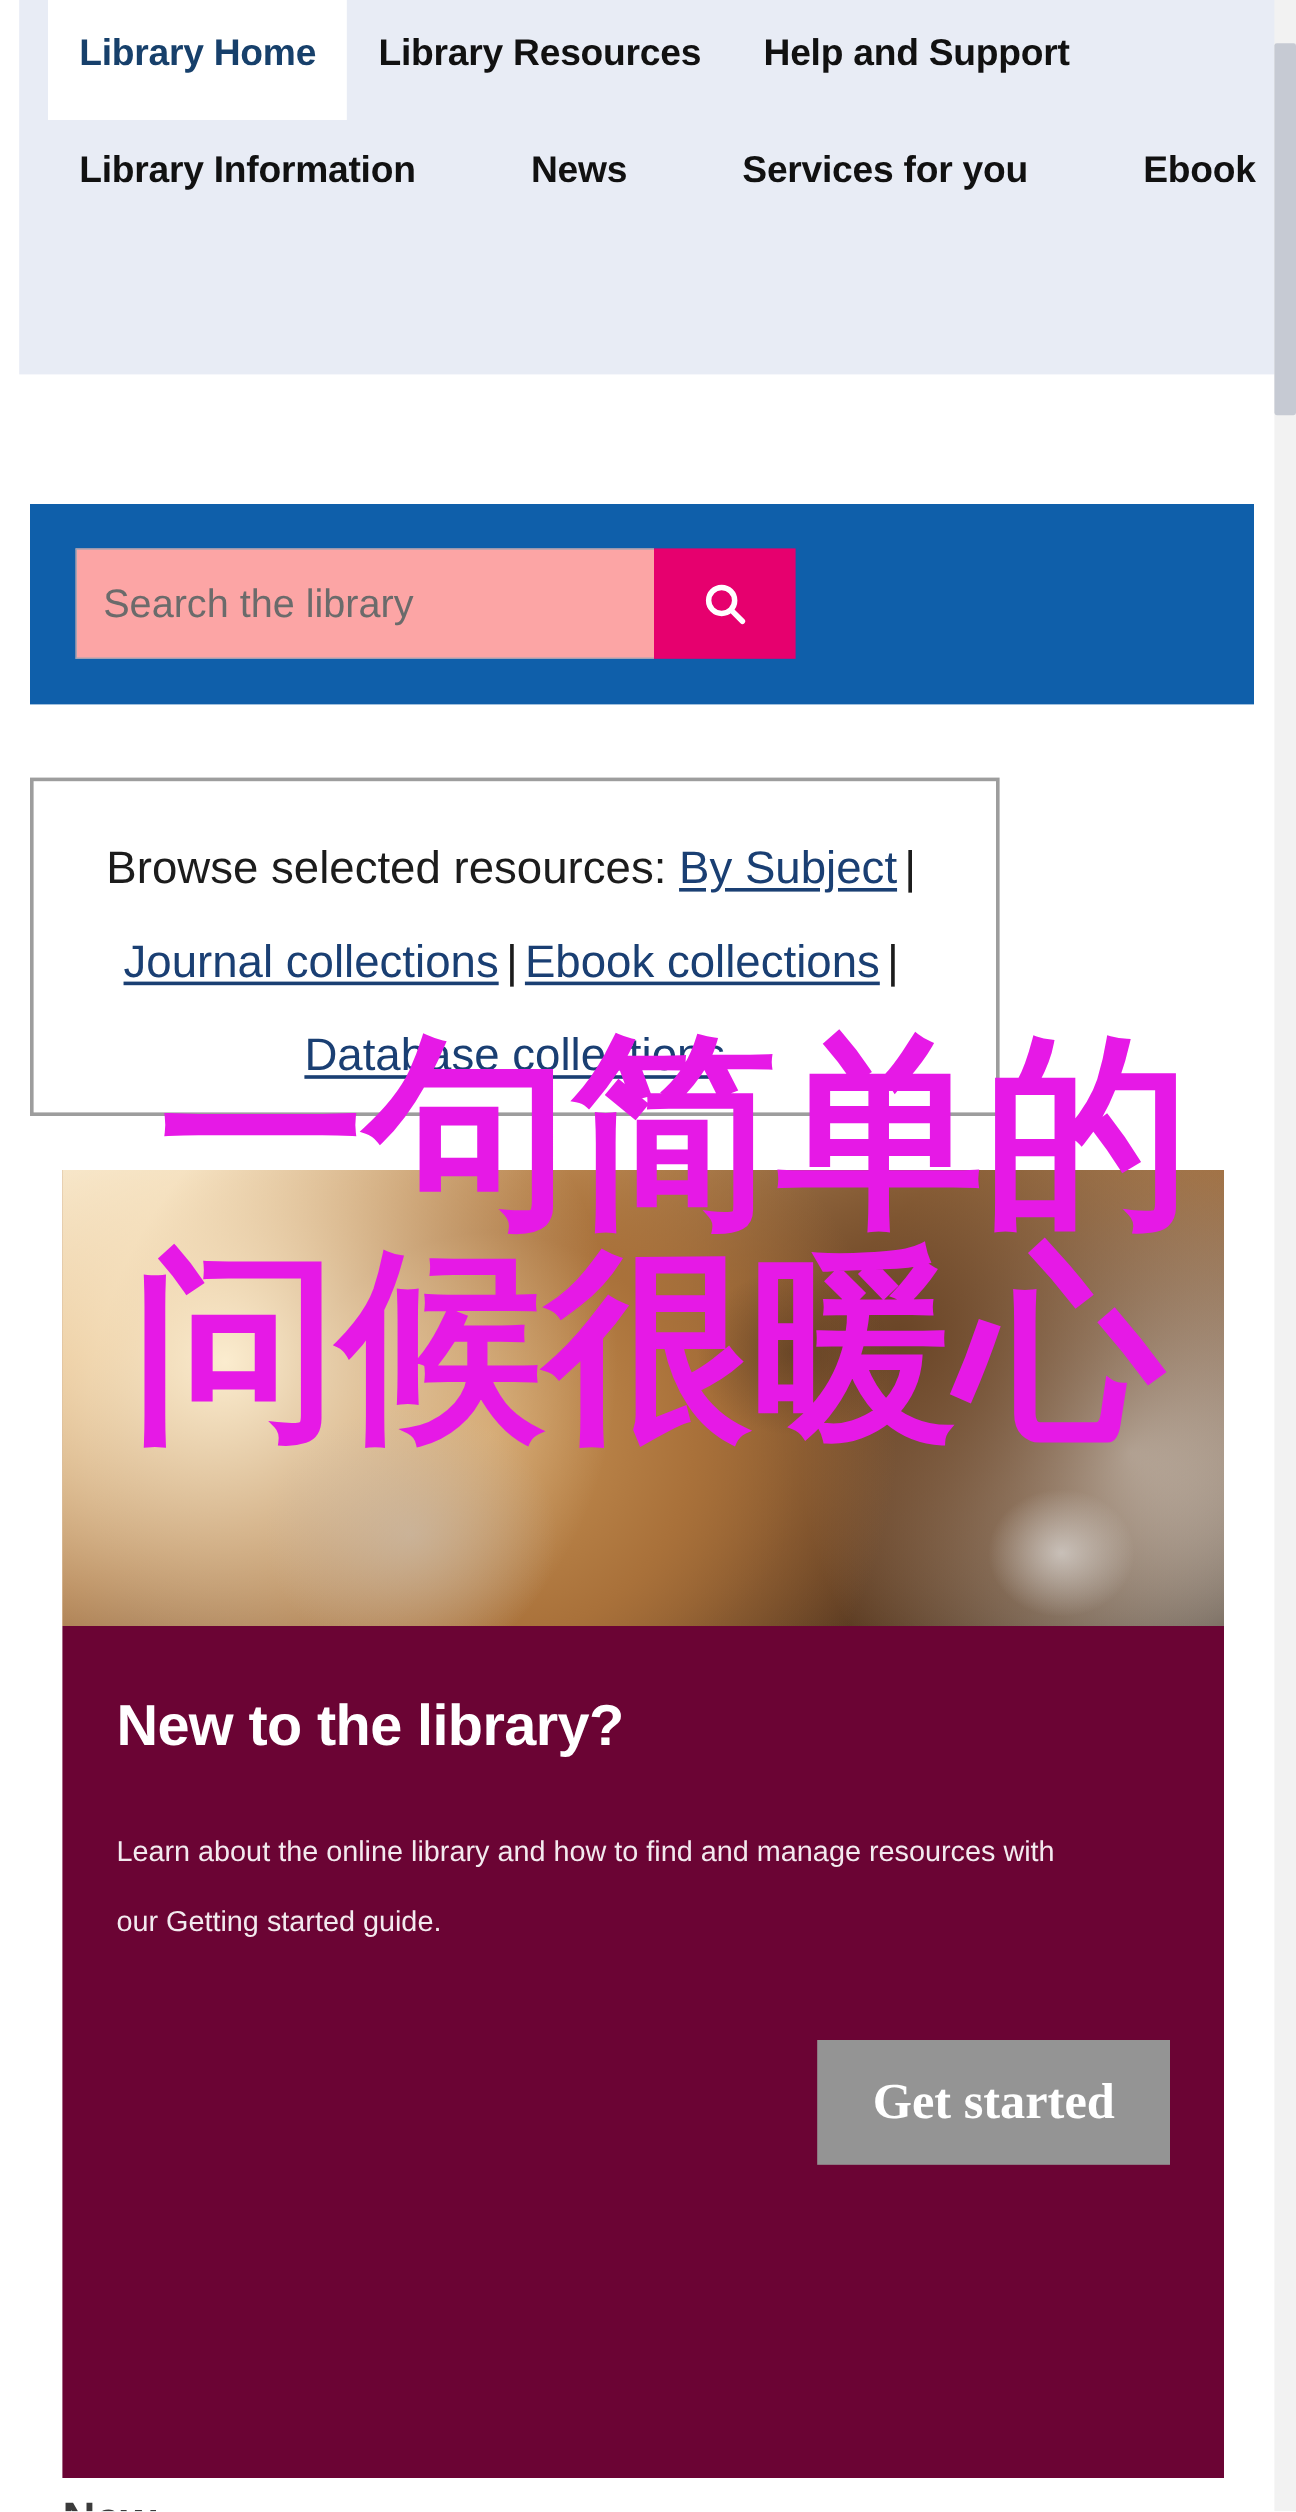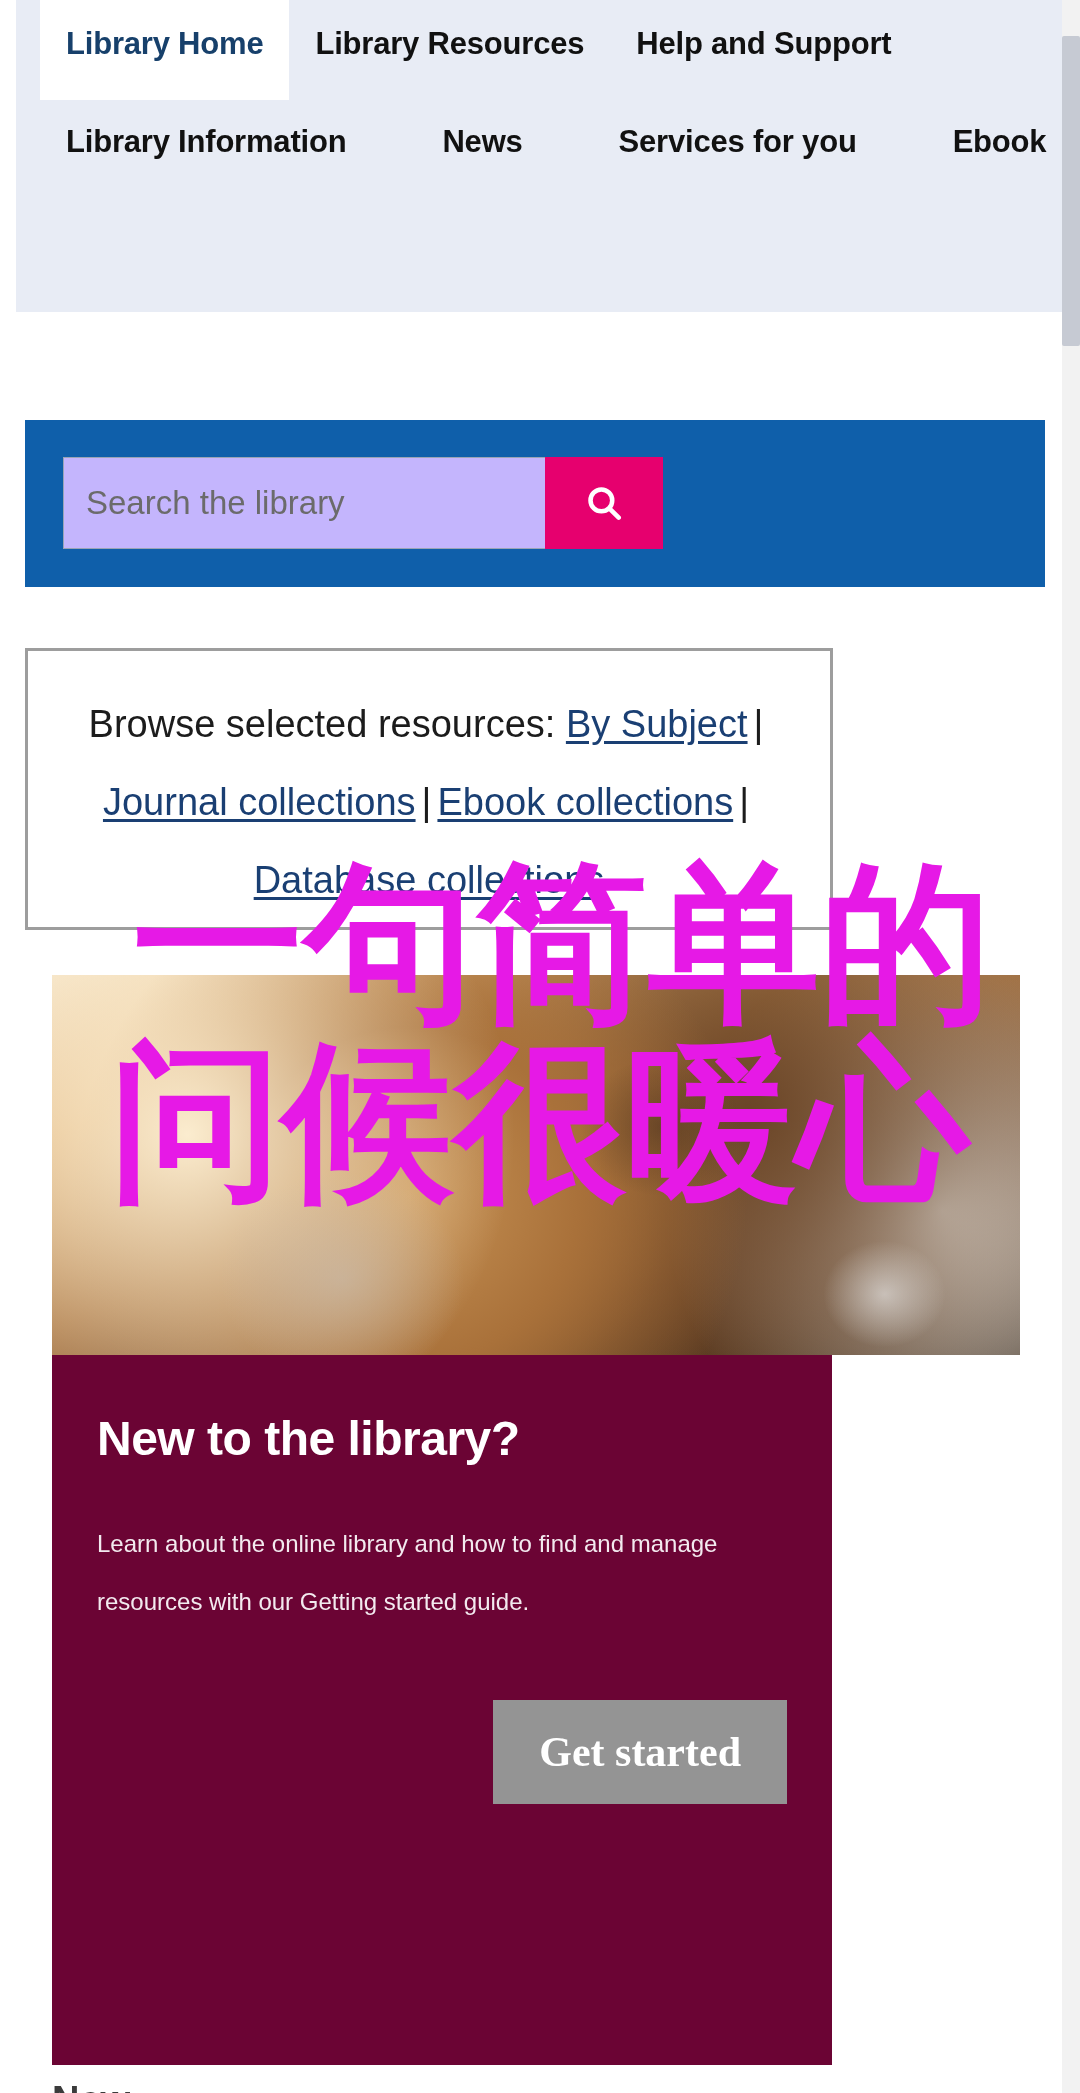--- a/index.html
+++ b/index.html
@@ -84,21 +84,21 @@
     display: flex;
     height: 92px;
     width: 600px;
   }
 
   .search-input {
     flex: 1;
     height: 92px;
     border: 1px solid #9aa4b5;
     border-right: none;
-    background: #c4b5fd;
+    background: #fca5a5;
     font-family: "Liberation Sans", sans-serif;
     font-size: 33px;
     color: #5d5d5d;
     padding: 0 22px;
     outline: none;
   }
   .search-input::placeholder { color: #6b6b6b; }
 
   .search-btn {
     width: 118px;
@@ -169,21 +169,21 @@
     background:
       radial-gradient(ellipse 18% 40% at 30% 80%, rgba(200,190,180,0.55) 0%, rgba(200,190,180,0) 70%),
       radial-gradient(ellipse 12% 26% at 63% 40%, rgba(60,40,25,0.45) 0%, rgba(60,40,25,0) 70%),
       radial-gradient(ellipse 9% 20% at 86% 84%, rgba(235,235,235,0.6) 0%, rgba(235,235,235,0) 70%);
   }
 
   
   .card {
     position: absolute;
     top: 1355px; left: 52px;
-    width: 780px;
+    width: 968px;
     height: 710px;
     background: #6b0434;
     padding: 60px 45px 0 45px;
   }
 
   .card-title {
     font-size: 48px;
     font-weight: bold;
     color: #ffffff;
     line-height: 1;

